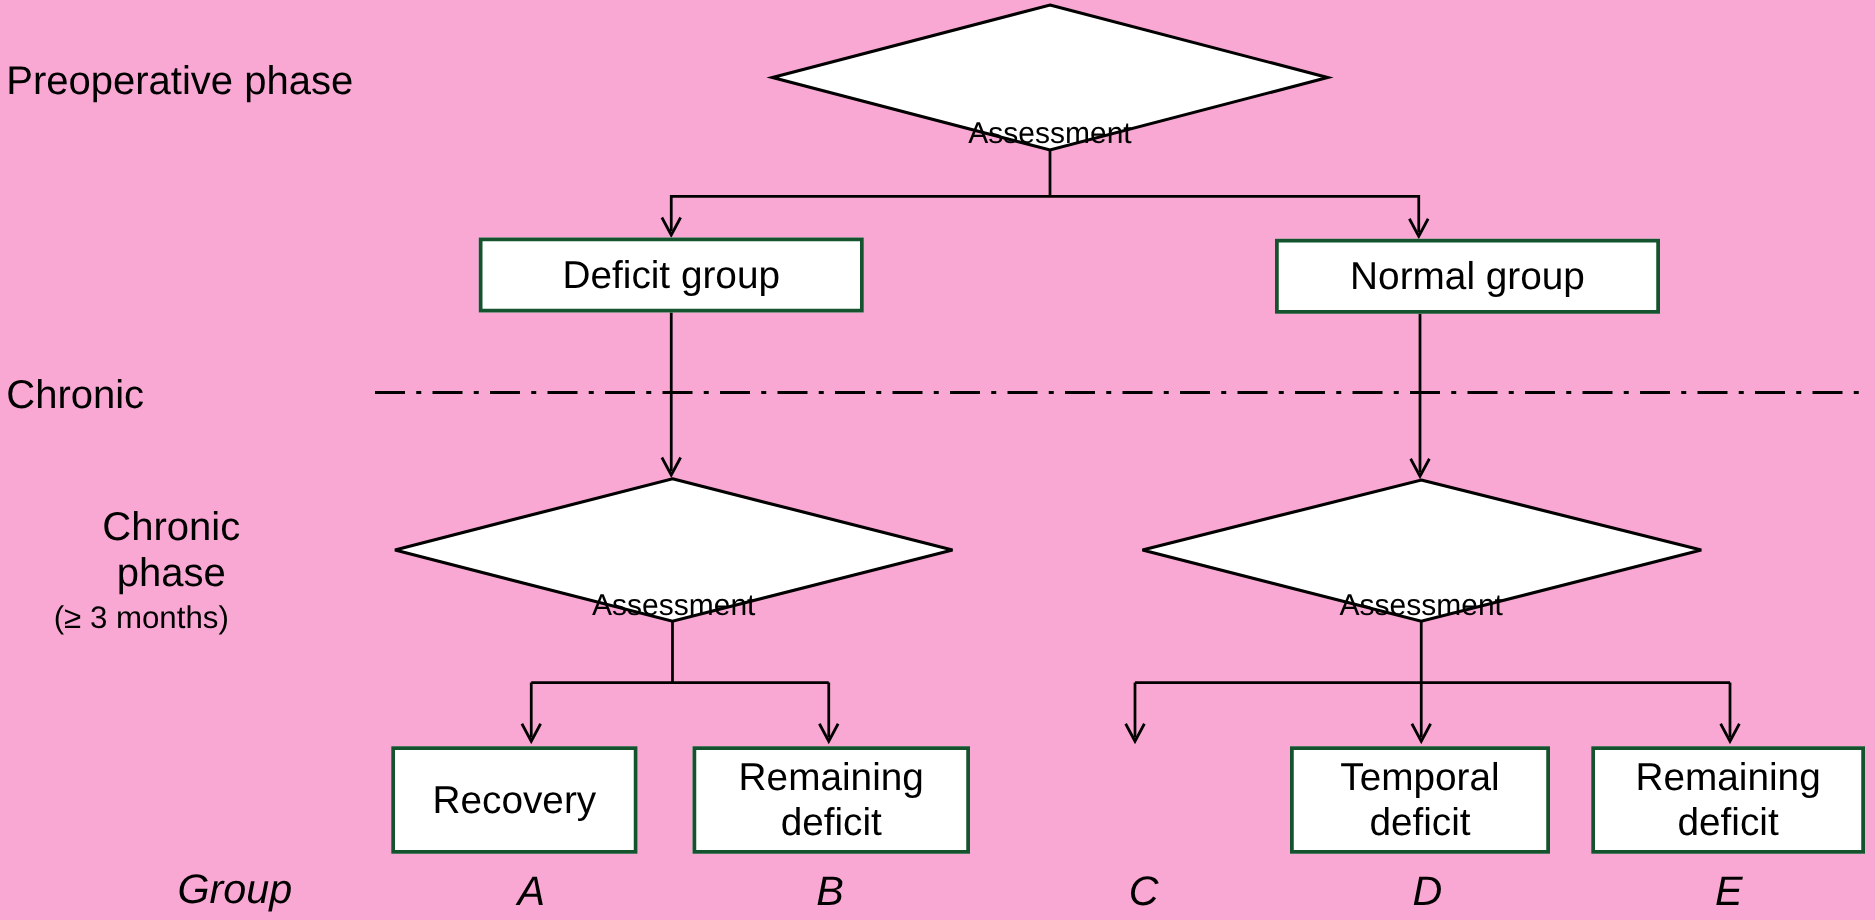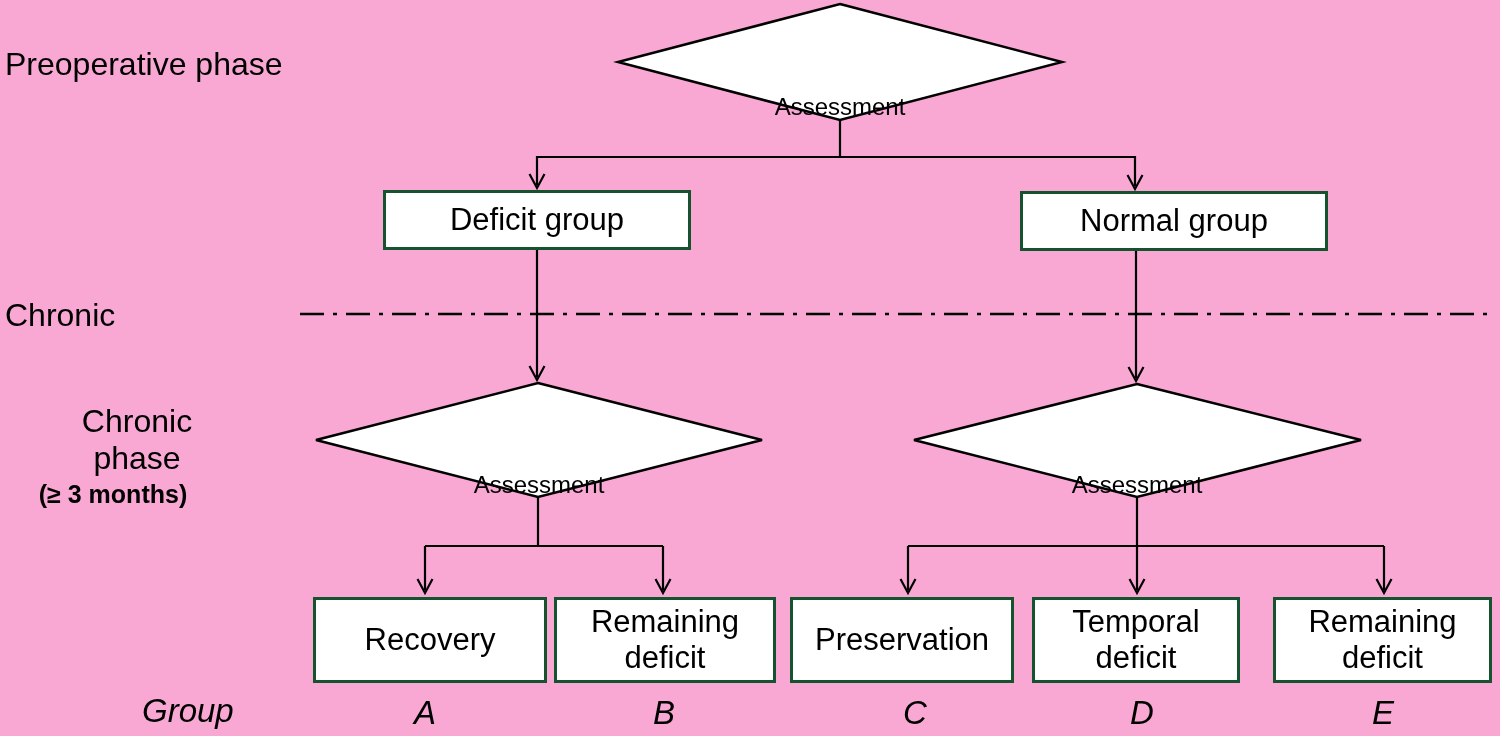--- a/index.html
+++ b/index.html
@@ -10,21 +10,21 @@
     background: #f9a8d4;
     font-family: "Liberation Sans", sans-serif;
     color: #000000;
     overflow: hidden;
   }
   svg.wires { position: absolute; left: 0; top: 0; width: 1500px; height: 736px; }
   .label { position: absolute; }
   .phase-label { font-size: 32px; white-space: nowrap; }
   .chronic-block { text-align: center; width: 218px; left: 4px; top: 403px; }
   .chronic-main { font-size: 32px; margin-left: 48px; }
-  .chronic-note { font-size: 25px; margin-top: 3px; font-weight: bold; }
+  .chronic-note { font-size: 25px; margin-top: 3px; }
   .group-word { font-size: 33px; font-style: italic; }
   .diamond-label {
     position: absolute; width: 400px; height: 46px;
     display: flex; align-items: center; justify-content: center;
     font-size: 24px;
     margin-top: 45px;
   }
   .rect-node {
     position: absolute; box-sizing: border-box;
     border: 3px solid #14532d; background: #ffffff;
@@ -81,24 +81,23 @@
   </div>
   <div class="label group-word" style="left:142px; top:692px;">Group</div>
 
   <div class="diamond-label" style="left:640px; top:39px;">Assessment</div>
   <div class="diamond-label" style="left:339px; top:417px;">Assessment</div>
   <div class="diamond-label" style="left:937px; top:417px;">Assessment</div>
 
   <div class="rect-node" style="left:383px; top:190px; width:308px; height:60px;">Deficit group</div>
   <div class="rect-node" style="left:1020px; top:191px; width:308px; height:60px;">Normal group</div>
 
-  <div class="rect-node" style="left:313px; top:597px; width:234px; height:86px;">Recovery</div>
+  <div class="rect-node" style="left:313px; top:597px; width:197px; height:86px;">Recovery</div>
   <div class="rect-node" style="left:554px; top:597px; width:222px; height:86px;">Remaining
 deficit</div>
-  <div class="rect-node" style="left:790px; top:597px; width:224px; height:86px;">Preservation</div>
   <div class="rect-node" style="left:1032px; top:597px; width:208px; height:86px;">Temporal
 deficit</div>
   <div class="rect-node" style="left:1273px; top:597px; width:219px; height:86px;">Remaining
 deficit</div>
 
   <div class="group-letter" style="left:395px;">A</div>
   <div class="group-letter" style="left:634px;">B</div>
   <div class="group-letter" style="left:885px;">C</div>
   <div class="group-letter" style="left:1112px;">D</div>
   <div class="group-letter" style="left:1353px;">E</div>

